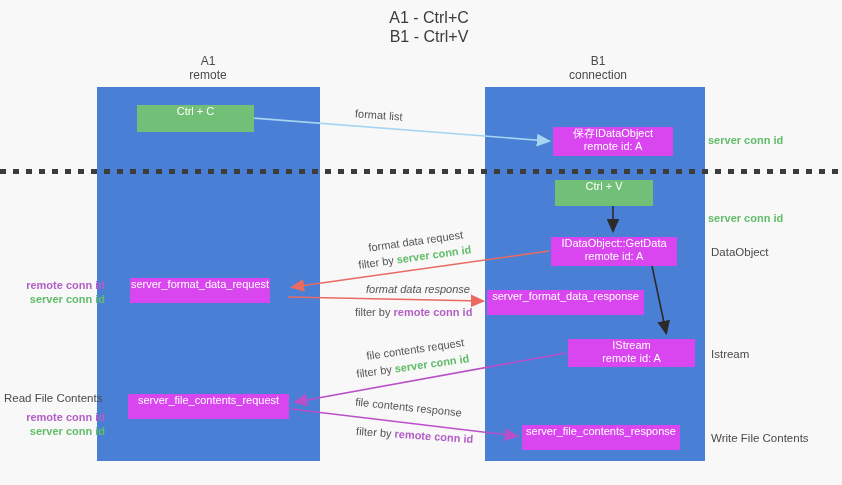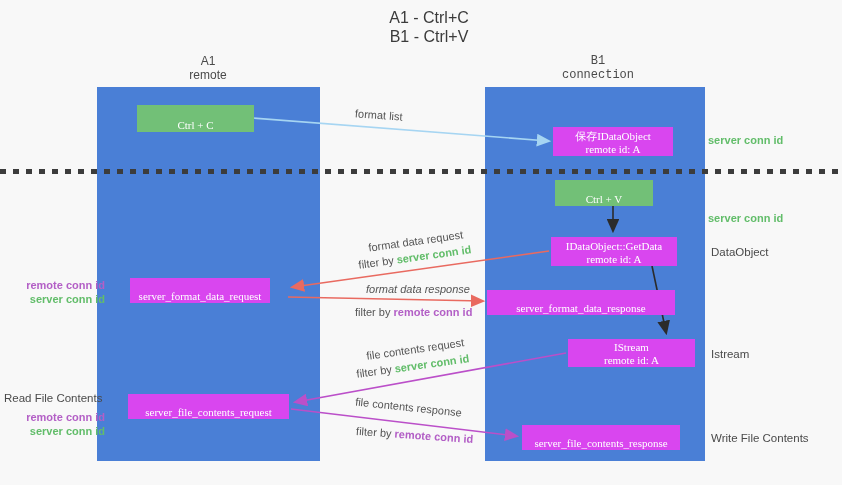--- a/index.html
+++ b/index.html
@@ -9,39 +9,39 @@
     font-family:"Liberation Sans", sans-serif;
     color:#3b3b3b;
     padding-left:16px;
   }
   .abs{position:absolute;}
   
   .title{left:0;right:0;top:8px;text-align:center;font-size:16px;line-height:19px;color:#3b3b3b;}
   
   .col-head{text-align:center;font-size:12px;line-height:14px;color:#4a4a4a;}
   #head-a1{left:140px;top:54px;width:136px;}
-  #head-b1{left:530px;top:54px;width:136px;font-family:Liberation Mono, monospace;}
+  #head-b1{left:530px;top:54px;width:136px;}
   
   .lifeline{background:#4a7fd6;}
   #col-a1{left:97px;top:87px;width:223px;height:374px;}
   #col-b1{left:485px;top:87px;width:220px;height:374px;}
   
   #separator{left:0;top:169px;width:842px;height:5px;
     background:repeating-linear-gradient(90deg,#3c3c3c 0 6px,transparent 6px 13px);}
   
-  .node{display:flex;flex-direction:column;align-items:center;justify-content:flex-end;
-    color:#fff;font-size:11px;line-height:13px;text-align:center;box-sizing:border-box;font-family:Liberation Serif, serif;}
+  .node{display:flex;flex-direction:column;align-items:center;justify-content:flex-start;
+    color:#fff;font-size:11px;line-height:13px;text-align:center;box-sizing:border-box;}
   .green{background:#72c077;}
   .orange{background:#d946ef;}
   #box-ctrl-c{left:137px;top:105px;width:117px;height:27px;}
   #box-save-obj{left:553px;top:127px;width:120px;height:29px;}
   #box-ctrl-v{left:555px;top:180px;width:98px;height:26px;}
   #box-getdata{left:551px;top:237px;width:126px;height:29px;}
   #box-format-request{left:130px;top:278px;width:140px;height:25px;}
-  #box-format-response{left:487px;top:290px;width:188px;height:25px;}
+  #box-format-response{left:487px;top:290px;width:157px;height:25px;}
   #box-istream{left:568px;top:339px;width:127px;height:28px;}
   #box-file-request{left:128px;top:394px;width:161px;height:25px;}
   #box-file-response{left:522px;top:425px;width:158px;height:25px;}
   
   .ann{font-size:11.5px;line-height:13px;color:#4a4a4a;white-space:nowrap;}
   .ann.bold-green{color:#62bd6a;font-weight:bold;font-size:11px;}
   .ann.bold-purple{color:#b35fc6;font-weight:bold;font-size:11px;}
   .right-col{left:708px;}
   .left-col{width:105px;text-align:right;}
   #ann-server-1{top:134px;}

